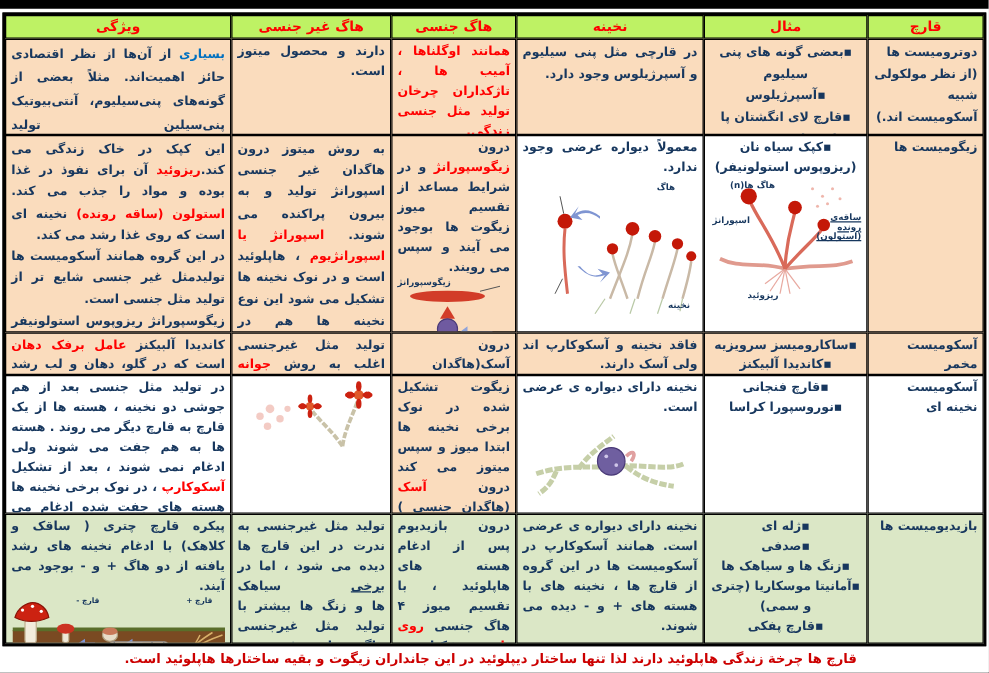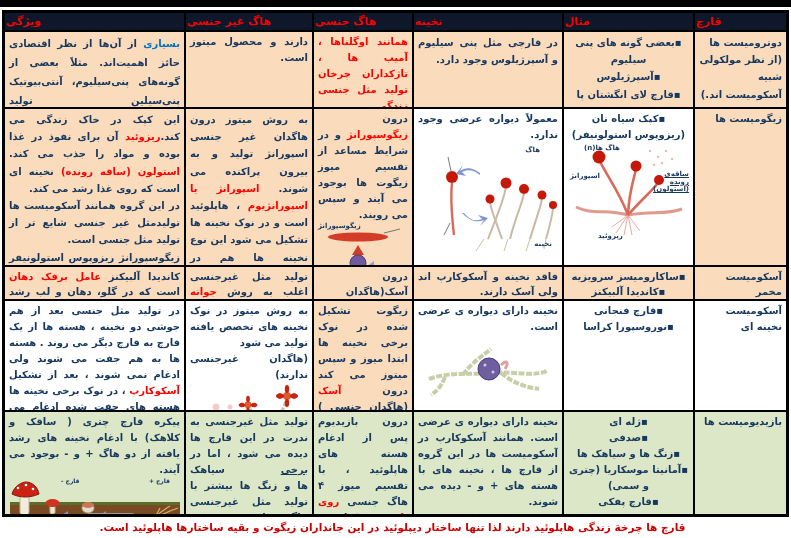--- a/index.html
+++ b/index.html
@@ -4,21 +4,21 @@
 <style>
   html,body{margin:0;padding:0;background:#fff;width:791px;height:538px;overflow:hidden;
     font-family:"DejaVu Sans",sans-serif;}
   .topbar{height:7px;background:#000;width:791px;margin-bottom:3px;}
   .tbl{direction:rtl;display:grid;margin:0 2px;width:783px;
     grid-template-columns:93px 131px 150px 100px 128px 181px;
     grid-template-rows:19px 77px 158px 34px 111px 104px;
     border:2px solid #000;background:#000;}
   .cell{border:1px solid #000;box-sizing:border-box;overflow:hidden;position:relative;
     padding:2px 4px;font-size:10px;font-weight:bold;color:#17375E;line-height:1.6;}
-  .hdr{background:#0f172a;color:#FF0000;font-size:11px;text-align:left;padding:1px;
+  .hdr{background:#bef264;color:#FF0000;font-size:11px;text-align:center;padding:1px;
     line-height:1.4;}
   .bg-p{background:#FADCBD;}
   .bg-w{background:#ffffff;}
   .bg-g{background:#DBE7C6;}
   .rich{white-space:pre-line;text-align:justify;}
   .ta-c .rich{text-align:center;}
   .ta-r .rich{text-align:right;}
   .lh-l .rich{line-height:1.9;}
   .lh-m .rich{line-height:1.72;}
   .c-red{color:#FF0000;}
@@ -219,22 +219,20 @@
       </svg>
     </div>
   </div>
 
   <div class="cell bg-p">
     <div class="rich"><span>زيگوت تشکيل شده در نوک برخی نخينه ها ابتدا ميوز و سپس ميتوز می کند درون </span><span class="c-red">آسک</span><span> (هاگدان جنسی ) ۸ هاگ با ۲ نوع ژنوتيپ توليد می شود.</span></div>
 
   </div>
 
   <div class="cell bg-w">
-    <div class="rich"><span>به روش ميتوز در نوک نخينه های تخصص يافته توليد می شود
-(هاگدان غيرجنسی ندارند)</span></div>
     <div class="dg" style="height:56px;">
       <svg width="118" height="56" viewBox="0 0 118 56">
         <g fill="#efb6ac" opacity="0.7">
           <circle cx="18" cy="30" r="3"></circle>
             <circle cx="26" cy="24" r="3.5"></circle>
             <circle cx="34" cy="32" r="3"></circle>
           <circle cx="24" cy="38" r="3"></circle>
             <circle cx="40" cy="24" r="2.5"></circle>
         </g>
         <g stroke="#c9c2a8" stroke-width="3" fill="none" stroke-dasharray="5 1.5">

